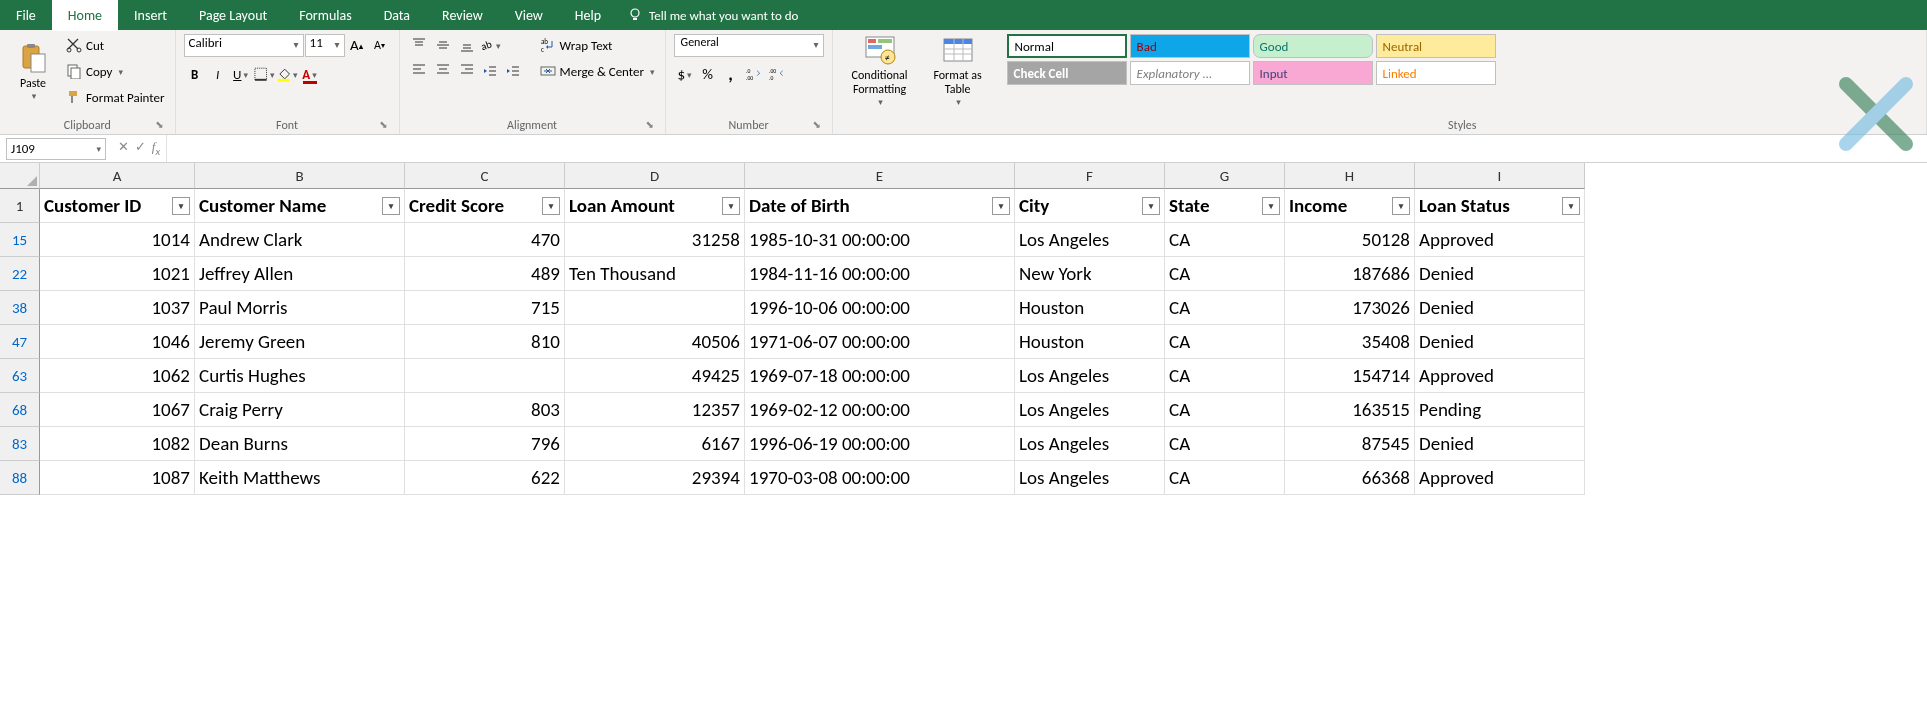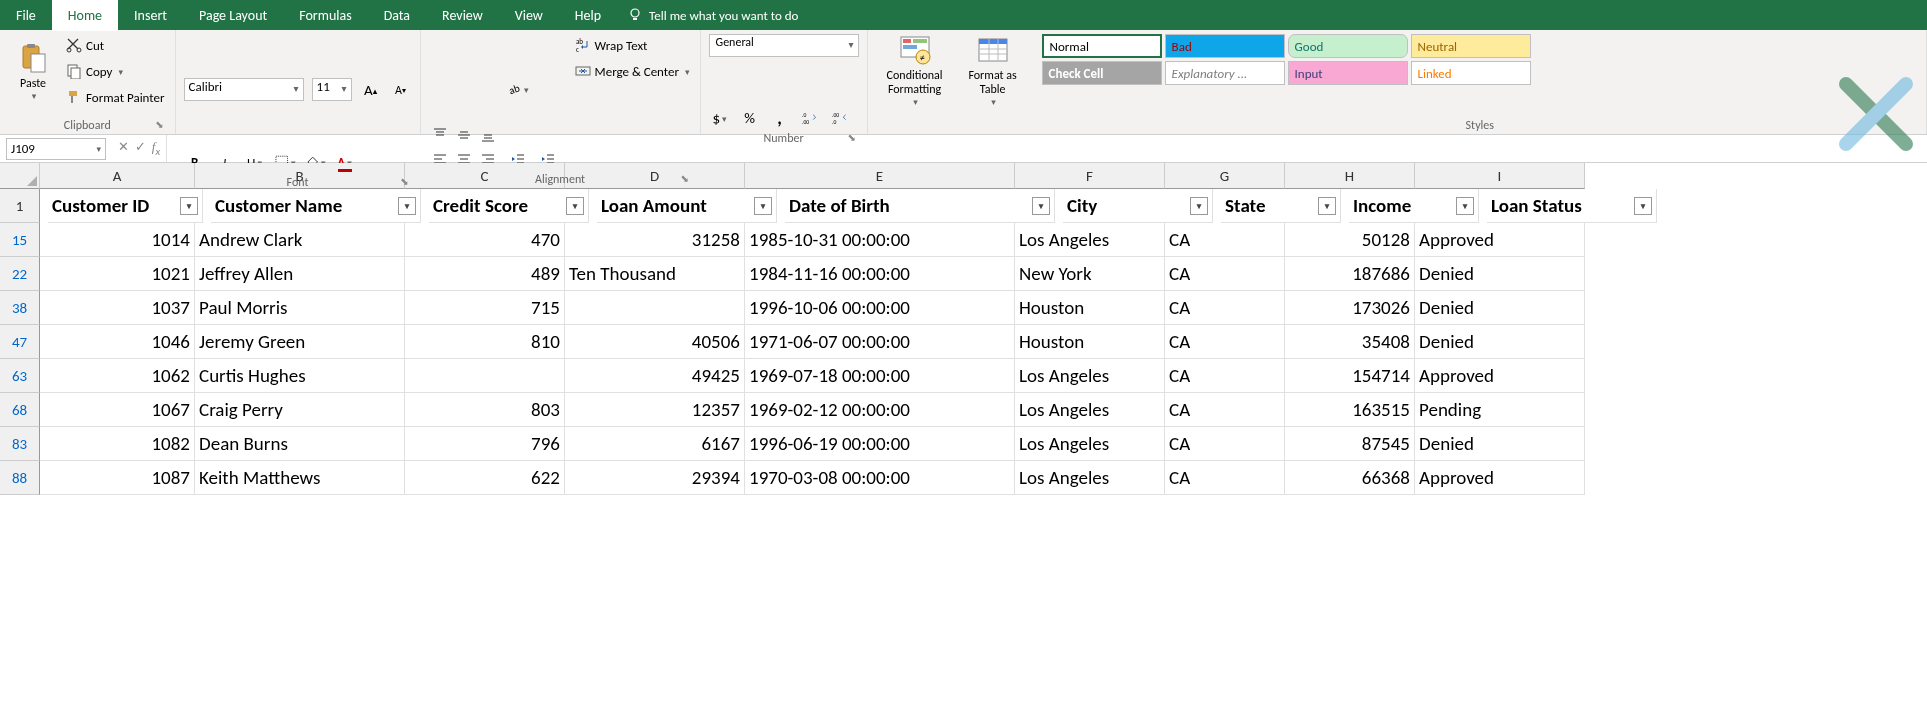--- a/index.html
+++ b/index.html
@@ -16,21 +16,21 @@
 .ribbon { background: #f3f2f1; border-bottom: 1px solid #d0d0d0; display: flex; height: 105px; }
 .group { border-right: 1px solid #e0e0e0; display: flex; flex-direction: column; padding: 4px 8px 0 8px; }
 .group-content { flex: 1; display: flex; align-items: flex-start; gap: 6px; }
 .group-label { text-align: center; font-size: 12px; color: #666; padding: 2px 0; position: relative; }
 .group-launcher { position: absolute; right: 0; bottom: 2px; width: 14px; height: 14px; font-size: 10px; color: #888; cursor: pointer; }
 
 .big-btn { display: flex; flex-direction: column; align-items: center; justify-content: center; width: 50px; height: 74px; cursor: pointer; font-size: 12px; }
 .big-btn .icon { width: 32px; height: 32px; margin-bottom: 2px; }
 
 .vstack { display: flex; flex-direction: column; gap: 4px; }
-.hstack { display: flex; align-items: flex-end; gap: 8px; margin-top: 44px; }
+.hstack { display: flex; align-items: flex-start; gap: 1px; }
 .small-btn { display: flex; align-items: center; gap: 4px; font-size: 13px; cursor: pointer; padding: 1px 2px; height: 22px; }
 .icon-sm { width: 16px; height: 16px; display: inline-block; }
 .dd { font-size: 9px; color: #666; margin-left: 2px; }
 
 .font-select { border: 1px solid #c0c0c0; background: #fff; height: 23px; padding: 0 18px 0 4px; font-size: 13px; position: relative; }
 .font-name { width: 120px; }
 .font-size { width: 40px; }
 .font-select::after { content: "▾"; position: absolute; right: 4px; top: 3px; font-size: 10px; color: #666; }
 
 .btn-toggle { width: 22px; height: 22px; display: flex; align-items: center; justify-content: center; cursor: pointer; }
@@ -67,21 +67,21 @@
 .corner { width: 40px; height: 26px; background: #f0f0f0; border-right: 1px solid #ccc; border-bottom: 1px solid #999; position:relative;}
 .corner::after{content:""; position:absolute; right:2px; bottom:2px; border-left:10px solid transparent; border-bottom:10px solid #b0b0b0;}
 .col-headers { display: flex; }
 .col-h { background: #f0f0f0; border-right: 1px solid #ccc; border-bottom: 1px solid #999; height: 26px; display: flex; align-items: center; justify-content: center; font-size: 15px; color: #333; }
 .row-h { background: #f0f0f0; border-right: 1px solid #999; border-bottom: 1px solid #ccc; width: 40px; display: flex; align-items: center; justify-content: center; font-size: 15px; color: #333; }
 .row-h.filtered { color: #0066cc; }
 .row { display: flex; height: 34px; }
 .cell { border-right: 1px solid #e0e0e0; border-bottom: 1px solid #e0e0e0; padding: 0 4px; display: flex; align-items: center; font-size: 19px; overflow: hidden; white-space: nowrap; }
 .cell.num { justify-content: flex-end; }
 .hdr-row .cell { font-weight: bold; font-size: 19px; position:relative; justify-content:center;}
-.hdr-row .cell.haslabel { justify-content: space-between; margin-left: 8px; }
+.hdr-row .cell.haslabel { justify-content: space-between; }
 .filter-btn { width:18px; height:18px; border:1px solid #999; background:#fff; display:flex; align-items:center; justify-content:center; font-size:9px; color:#444; margin-left:4px; flex-shrink:0;}
 
 
 .cw-A{width:155px;} .cw-B{width:210px;} .cw-C{width:160px;} .cw-D{width:180px;}
 .cw-E{width:270px;} .cw-F{width:150px;} .cw-G{width:120px;} .cw-H{width:130px;} .cw-I{width:170px;}
 </style>
 </head>
 <body>
 
 <div class="ribbon-tabs">

